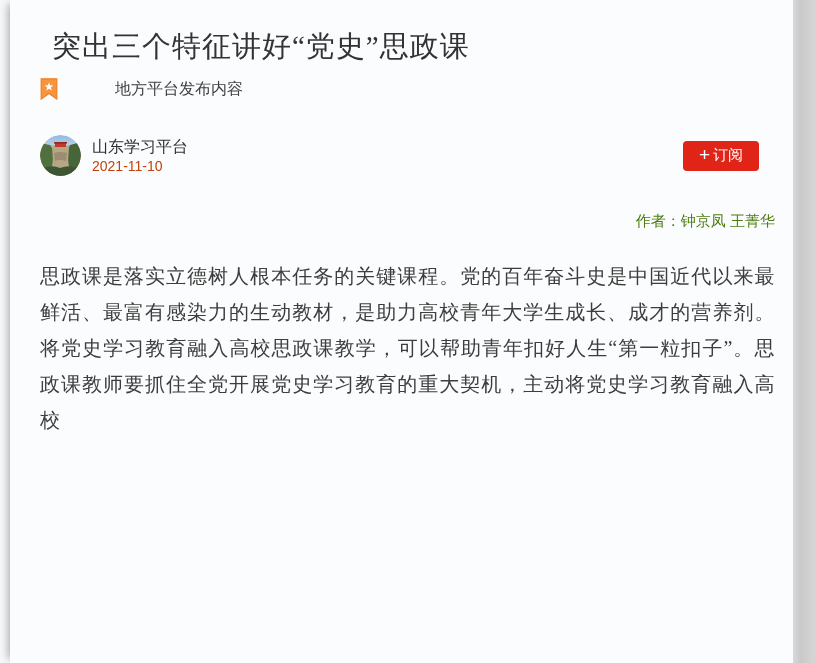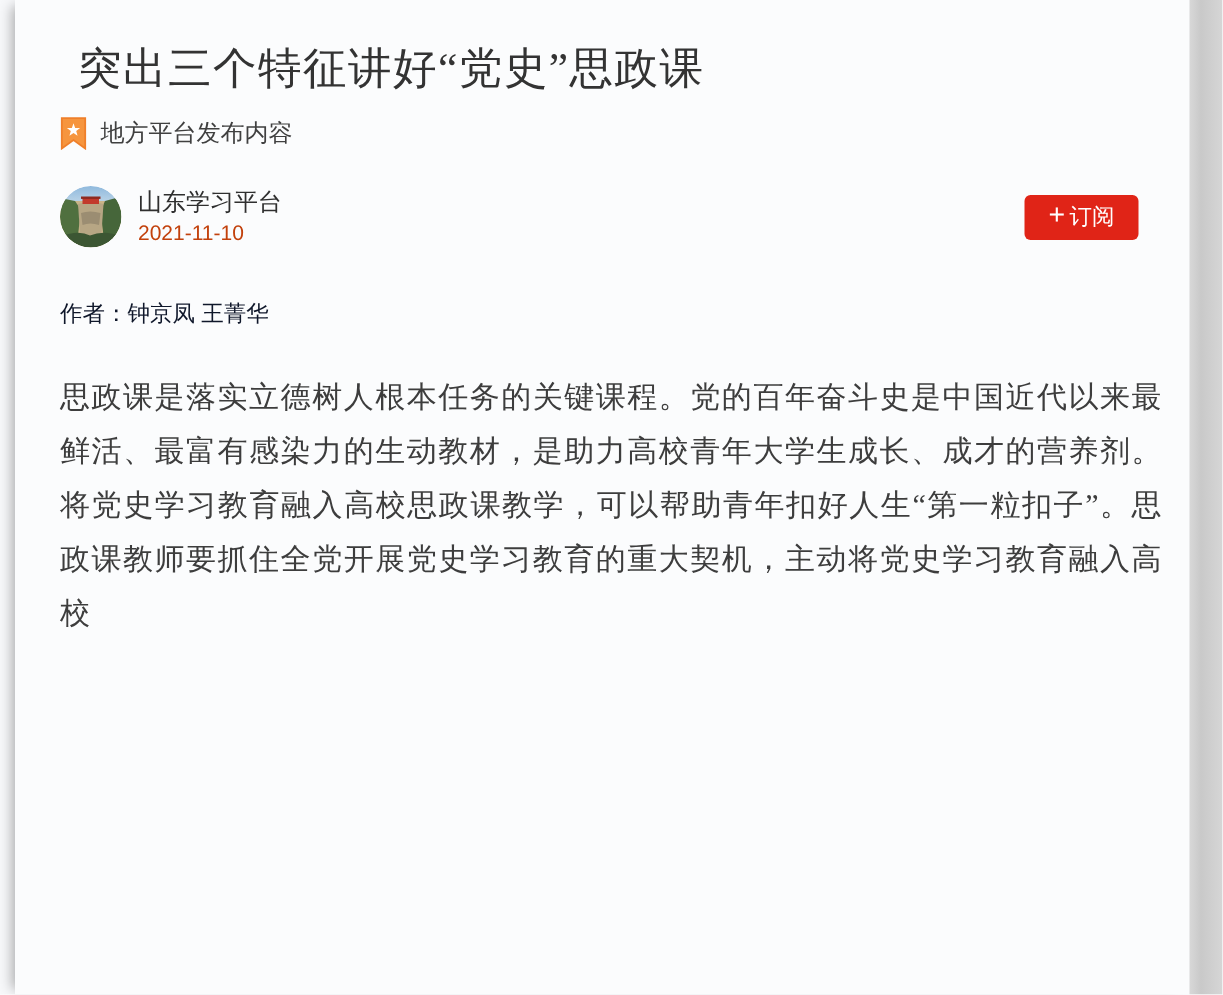--- a/index.html
+++ b/index.html
@@ -27,30 +27,31 @@
     line-height: 40px;
     letter-spacing: 1px;
     color: #333333;
   }
 
   .badge-row {
     margin-top: 12px;
     display: flex;
     align-items: flex-end;
     height: 22px;
+    gap: 48px;
   }
   .badge-row svg { flex: 0 0 auto; display: block; }
   .badge-label {
     margin-left: 9px;
     font-size: 16px;
     color: #404040;
   }
 
   .profile-row {
-    margin-top: 24px;
+    margin-top: 35px;
     display: flex;
     align-items: center;
     height: 41px;
   }
   .avatar {
     width: 41px; height: 41px;
     border-radius: 50%;
     overflow: hidden;
     flex: 0 0 auto;
     cursor: pointer;
@@ -91,21 +92,22 @@
     line-height: 1;
     margin-right: 3px;
     position: relative;
     top: -1px;
   }
 
   .author-line {
     margin-top: 35px;
     font-size: 15px;
     line-height: 20px;
-    color: #0f172a;
+    color: #4d7c0f;
+    text-align: right;
   }
 
   .article { margin-top: 27px; }
   .article p {
     font-family: "Liberation Serif", "DejaVu Serif", serif;
     font-size: 20px;
     line-height: 36px;
     letter-spacing: 0.6px;
     color: #3d3d3d;
     text-align: justify;

